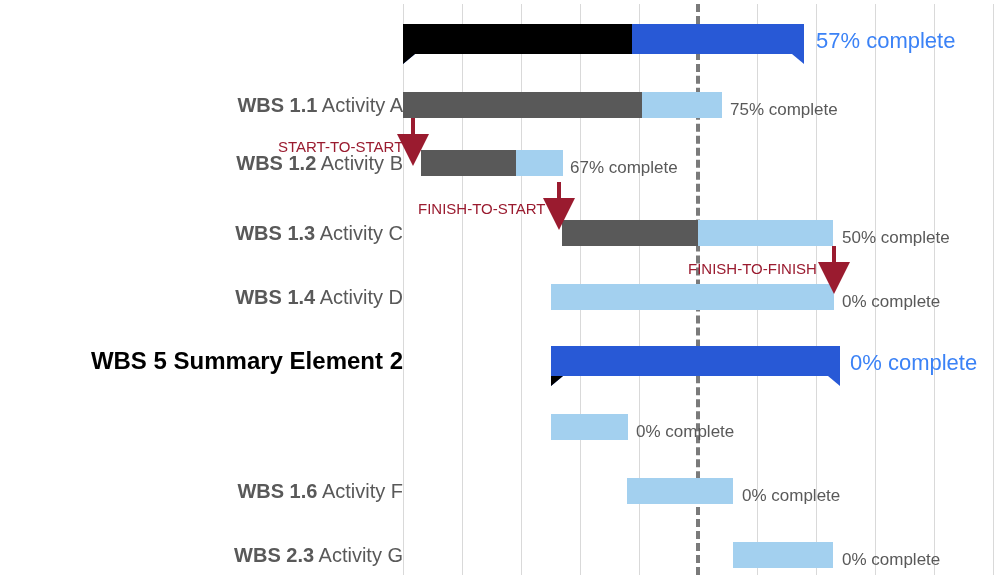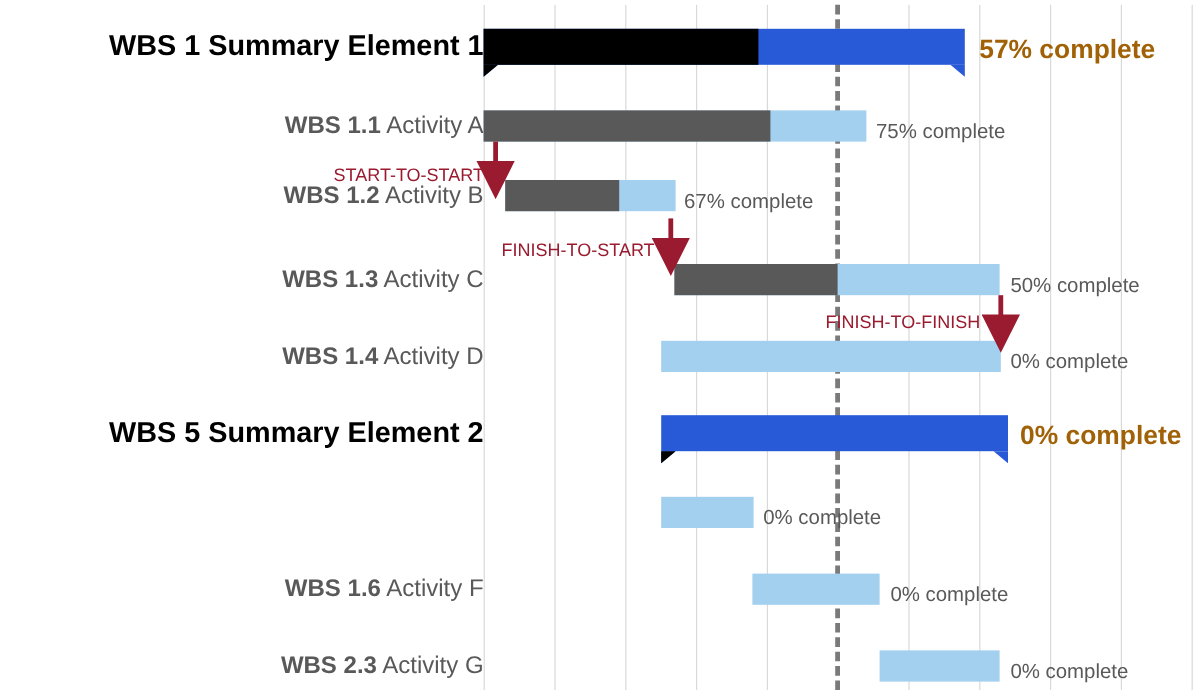--- a/index.html
+++ b/index.html
@@ -89,21 +89,21 @@
     .bar.activity .progress {
       position: absolute;
       left: 0; top: 0; bottom: 0;
       background: #595959;
     }
     .completion {
       position: absolute;
       white-space: nowrap;
       color: #595959;
     }
-    .completion.summary { font-size: 22px; font-weight: 700; color: #a16207; }
+    .completion.summary { font-size: 22px; font-weight: 400; color: #3b82f6; }
     .completion.activity { font-size: 17px; font-weight: 400; }
     .grid-line {
       position: absolute;
       top: 4px;
       bottom: 4px;
       width: 1px;
       background: #d9d9d9;
     }
     .today-line {
       position: absolute;
@@ -135,23 +135,20 @@
   <div class="grid-line" style="left:580px"></div>
   <div class="grid-line" style="left:639px"></div>
   <div class="grid-line" style="left:757px"></div>
   <div class="grid-line" style="left:816px"></div>
   <div class="grid-line" style="left:875px"></div>
   <div class="grid-line" style="left:934px"></div>
   <div class="grid-line" style="left:993px"></div>
   <div class="today-line" style="left:696px"></div>
 
   <div class="row" style="top:8px">
-    <div class="label summary">
-      <span class="wbs">WBS 1</span><span class="name"> Summary Element 1</span>
-    </div>
     <div class="bar-wrap">
       <div class="bar summary" style="left:0px;width:401px">
         <div class="progress" style="width:57%"></div>
       </div>
     </div>
     <div class="completion summary" style="left:816px;top:20px">57% complete</div>
   </div>
 
   <div class="row" style="top:74px">
     <div class="label activity">

